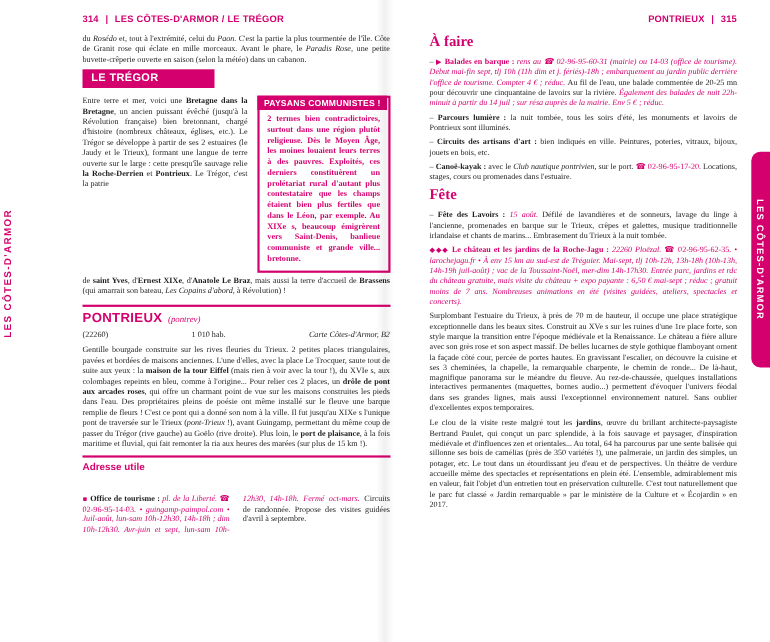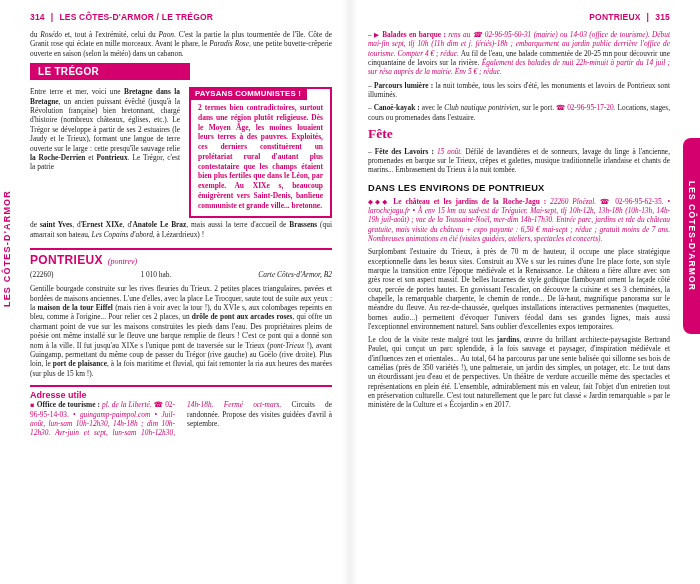--- a/index.html
+++ b/index.html
@@ -1,19 +1,19 @@
 <!DOCTYPE html>
 <html style="--acc: #d4006e;"><head>
 <meta charset="utf-8">
 <style>
   :root { --acc:#d4006e; --ink:#1d1d1d; }
   * { box-sizing:border-box; margin:0; padding:0; }
   body { background:#888; font-family:"Liberation Serif", serif; }
   .spread { position:relative; width:700px; height:584px; background:#ffffff; overflow:hidden; }
-  .pages { display:flex; height:100%; }
+  .pages { display:flex; height:100%;padding-left:45px; }
   .page { width:350px; position:relative; }
   .page-left  { padding:12px 18px 8px 30px; }
   .page-right { padding:12px 30px 8px 18px; }
 
   .gutter { position:absolute; left:50%; top:0; bottom:0; width:16px; margin-left:-8px;
             background:linear-gradient(90deg, rgba(0,0,0,0) 0%, rgba(0,0,0,0.06) 50%, rgba(0,0,0,0) 100%); }
 
   .running-head { font:bold 8.5px "Liberation Sans", sans-serif; color:var(--acc);
                   display:flex; gap:6px; align-items:baseline; margin-bottom:8px; letter-spacing:.2px; }
   .running-head.rh-right { justify-content:flex-end; }
@@ -22,38 +22,38 @@
   .page-right .para { font-size:7.35px; }
 
   .s-b   { font-weight:bold; }
   .s-i   { font-style:italic; }
   .s-m   { color:var(--acc); }
   .s-mi  { color:var(--acc); font-style:italic; }
   .s-mbi { color:var(--acc); font-weight:bold; }
   .ic { font-family:"DejaVu Sans", sans-serif; font-size:6.5px; }
 
   .banner { background:var(--acc); color:#fff; font:bold 10px "Liberation Sans", sans-serif;
-            width:160px; padding:3px 0 3px 8px; margin:5px 0 7px; letter-spacing:.3px; }
+            width:120px; padding:3px 0 3px 8px; margin:5px 0 7px; letter-spacing:.3px; }
 
   .two-col { display:flex; gap:9px; margin-bottom:2px; }
   .narrow { width:150px; flex:none; }
   .pink-box { flex:1; border:2px solid var(--acc); position:relative; padding:14px 7px 6px; align-self:flex-start; }
   .pink-box-title { position:absolute; top:-2px; left:-2px; background:var(--acc); color:#fff;
                     font:bold 7.8px "Liberation Sans", sans-serif; padding:2px 6px; letter-spacing:.2px; white-space:nowrap; }
   .pink-box-body { color:var(--acc); font-weight:bold; font-size:7.5px;
                    line-height:1.3; text-align:justify; }
 
   .city-head { border-top:2px solid var(--acc); margin-top:9px; padding-top:3px;
                display:flex; align-items:baseline; gap:5px; }
   .city-name { color:var(--acc); font:bold 12px "Liberation Sans", sans-serif; letter-spacing:.3px; }
   .city-pron { color:var(--acc); font-style:italic; font-size:8px; }
   .city-info { display:flex; justify-content:space-between; font-size:7.4px; color:var(--ink); margin:3px 0 5px; }
   .it { font-style:italic; }
 
-  .sub-head { border-top:2px solid var(--acc); margin-top:7px; padding-top:3px; margin-bottom:0;
+  .sub-head { border-top:2px solid var(--acc); margin-top:7px; padding-top:3px; margin-bottom:19px;
               color:var(--acc); font:bold 9px "Liberation Sans", sans-serif; }
   .cols2 { column-count:2; column-gap:12px; }
 
   .h-big { color:var(--acc); font:bold 13.5px "Liberation Serif", serif; margin:3px 0 5px; }
   .h-env { color:#111; font:bold 9.3px "Liberation Sans", sans-serif; letter-spacing:.2px; margin:8px 0 4px; }
 
   .edge-left { position:absolute; left:2px; top:190px; writing-mode:vertical-rl; transform:rotate(180deg);
                color:var(--acc); font:bold 9px "Liberation Sans", sans-serif; letter-spacing:1.2px; }
   .edge-tab { position:absolute; right:0; top:138px; width:17px; height:196px; background:var(--acc);
               border-radius:8px 0 0 8px; display:flex; align-items:center; justify-content:center; }
@@ -78,21 +78,21 @@
       <div class="banner">LE TRÉGOR</div>
 
       <div class="two-col">
         <p class="para narrow"><span>Entre terre et mer, voici une </span><span class="s-b">Bretagne dans la Bretagne</span><span>, un ancien puissant évêché (jusqu'à la Révolution française) bien bretonnant, chargé d'histoire (nombreux châteaux, églises, etc.). Le Trégor se développe à partir de ses 2 estuaires (le Jaudy et le Trieux), formant une langue de terre ouverte sur le large : cette presqu'île sauvage relie </span><span class="s-b">la Roche-Derrien</span><span> et </span><span class="s-b">Pontrieux</span><span>. Le Trégor, c'est la patrie</span></p>
         <div class="pink-box">
           <div class="pink-box-title">PAYSANS COMMUNISTES !</div>
           <p class="pink-box-body">2 termes bien contradictoires, surtout dans une région plutôt religieuse. Dès le Moyen Âge, les moines louaient leurs terres à des pauvres. Exploités, ces derniers constituèrent un prolétariat rural d'autant plus contestataire que les champs étaient bien plus fertiles que dans le Léon, par exemple. Au XIXe s, beaucoup émigrèrent vers Saint-Denis, banlieue communiste et grande ville... bretonne.</p>
         </div>
       </div>
 
-      <p class="para"><span>de </span><span class="s-b">saint Yves</span><span>, d'</span><span class="s-b">Ernest XIXe</span><span>, d'</span><span class="s-b">Anatole Le Braz</span><span>, mais aussi la terre d'accueil de </span><span class="s-b">Brassens</span><span> (qui amarrait son bateau, </span><span class="s-i">Les Copains d'abord</span><span>, à Lézardrieux) !</span></p>
+      <p class="para"><span>de </span><span class="s-b">saint Yves</span><span>, d'</span><span class="s-b">Ernest XIXe</span><span>, d'</span><span class="s-b">Anatole Le Braz</span><span>, mais aussi la terre d'accueil de </span><span class="s-b">Brassens</span><span> (qui amarrait son bateau, </span><span class="s-i">Les Copains d'abord</span><span>, à Révolution) !</span></p>
 
       <div class="city-head">
         <span class="city-name">PONTRIEUX</span>
         <span class="city-pron">(pontrev)</span>
       </div>
       <div class="city-info">
         <span>(22260)</span>
         <span>1 010 hab.</span>
         <span class="it">Carte Côtes-d'Armor, B2</span>
       </div>
@@ -103,29 +103,30 @@
       <p class="para cols2"><span class="s-m ic">▪ </span><span><span class="s-b">Office de tourisme :</span><span class="s-mi"> pl. de la Liberté. </span><span class="s-m">☎ 02-96-95-14-03. </span><span class="s-mi">• guingamp-paimpol.com • </span><span class="s-mi">Juil-août, lun-sam 10h-12h30, 14h-18h ; dim 10h-12h30. Avr-juin et sept, lun-sam 10h-12h30, 14h-18h. Fermé oct-mars. </span><span>Circuits de randonnée. Propose des visites guidées d'avril à septembre.</span></span></p>
     </div>
 
     <div class="page page-right">
       <div class="running-head rh-right">
         <span>PONTRIEUX</span>
         <span>|</span>
         <span>315</span>
       </div>
 
+      <div class="h-big">À faire</div>
 
       <p class="para"><span>– </span><span class="s-m ic">▶ </span><span><span class="s-mbi">Balades en barque :</span><span class="s-mi"> rens au ☎ 02-96-95-60-31 (mairie) ou 14-03 (office de tourisme). Début mai-fin sept, tlj 10h (11h dim et j. fériés)-18h ; embarquement au jardin public derrière l'office de tourisme. Compter 4 € ; réduc. </span><span>Au fil de l'eau, une balade commentée de 20-25 mn pour découvrir une cinquantaine de lavoirs sur la rivière. </span><span class="s-mi">Également des balades de nuit 22h-minuit à partir du 14 juil ; sur résa auprès de la mairie. Env 5 € ; réduc.</span></span></p>
       <p class="para"><span>– </span><span class="s-b">Parcours lumière :</span><span> la nuit tombée, tous les soirs d'été, les monuments et lavoirs de Pontrieux sont illuminés.</span></p>
+      <p class="para"><span>– </span><span class="s-b">Circuits des artisans d'art :</span><span> bien indiqués en ville. Peintures, poteries, vitraux, bijoux, jouets en bois, etc.</span></p>
       <p class="para"><span>– </span><span class="s-b">Canoë-kayak :</span><span> avec le </span><span class="s-i">Club nautique pontrivien</span><span>, sur le port. </span><span class="s-m">☎ 02-96-95-17-20.</span><span> Locations, stages, cours ou promenades dans l'estuaire.</span></p>
 
       <div class="h-big">Fête</div>
       <p class="para"><span>– </span><span class="s-b">Fête des Lavoirs :</span><span> </span><span class="s-mi">15 août.</span><span> Défilé de lavandières et de sonneurs, lavage du linge à l'ancienne, promenades en barque sur le Trieux, crêpes et galettes, musique traditionnelle irlandaise et chants de marins... Embrasement du Trieux à la nuit tombée.</span></p>
 
-      <div class="h-env">DANS LES ENVIRONS DE PONTRIEUX</div>
       <p class="para"><span class="s-m ic">◆◆◆ </span><span><span class="s-mbi">Le château et les jardins de la Roche-Jagu :</span><span class="s-mi"> 22260 Ploëzal. </span><span class="s-m">☎ 02-96-95-62-35. </span><span class="s-mi">• larochejagu.fr • </span><span class="s-mi">À env 15 km au sud-est de Tréguier. Mai-sept, tlj 10h-12h, 13h-18h (10h-13h, 14h-19h juil-août) ; vac de la Toussaint-Noël, mer-dim 14h-17h30. Entrée parc, jardins et rdc du château gratuite, mais visite du château + expo payante : 6,50 € mai-sept ; réduc ; gratuit moins de 7 ans. Nombreuses animations en été (visites guidées, ateliers, spectacles et concerts).</span></span></p>
       <p class="para"><span>Surplombant l'estuaire du Trieux, à près de 70 m de hauteur, il occupe une place stratégique exceptionnelle dans les beaux sites. Construit au XVe s sur les ruines d'une 1re place forte, son style marque la transition entre l'époque médiévale et la Renaissance. Le château a fière allure avec son grès rose et son aspect massif. De belles lucarnes de style gothique flamboyant ornent la façade côté cour, percée de portes hautes. En gravissant l'escalier, on découvre la cuisine et ses 3 cheminées, la chapelle, la remarquable charpente, le chemin de ronde... De là-haut, magnifique panorama sur le méandre du fleuve. Au rez-de-chaussée, quelques installations interactives permanentes (maquettes, bornes audio...) permettent d'évoquer l'univers féodal dans ses grandes lignes, mais aussi l'exceptionnel environnement naturel. Sans oublier d'excellentes expos temporaires.</span></p>
       <p class="para"><span>Le clou de la visite reste malgré tout les </span><span class="s-b">jardins</span><span>, œuvre du brillant architecte-paysagiste Bertrand Paulet, qui conçut un parc splendide, à la fois sauvage et paysager, d'inspiration médiévale et d'influences zen et orientales... Au total, 64 ha parcourus par une sente balisée qui sillonne ses bois de camélias (près de 350 variétés !), une palmeraie, un jardin des simples, un potager, etc. Le tout dans un étourdissant jeu d'eau et de perspectives. Un théâtre de verdure accueille même des spectacles et représentations en plein été. L'ensemble, admirablement mis en valeur, fait l'objet d'un entretien tout en préservation culturelle. C'est tout naturellement que le parc fut classé « Jardin remarquable » par le ministère de la Culture et « Écojardin » en 2017.</span></p>
     </div>
   </div>
 
   <div class="gutter"></div>
 
   <div class="edge-left">LES CÔTES-D'ARMOR</div>
   <div class="edge-tab">

